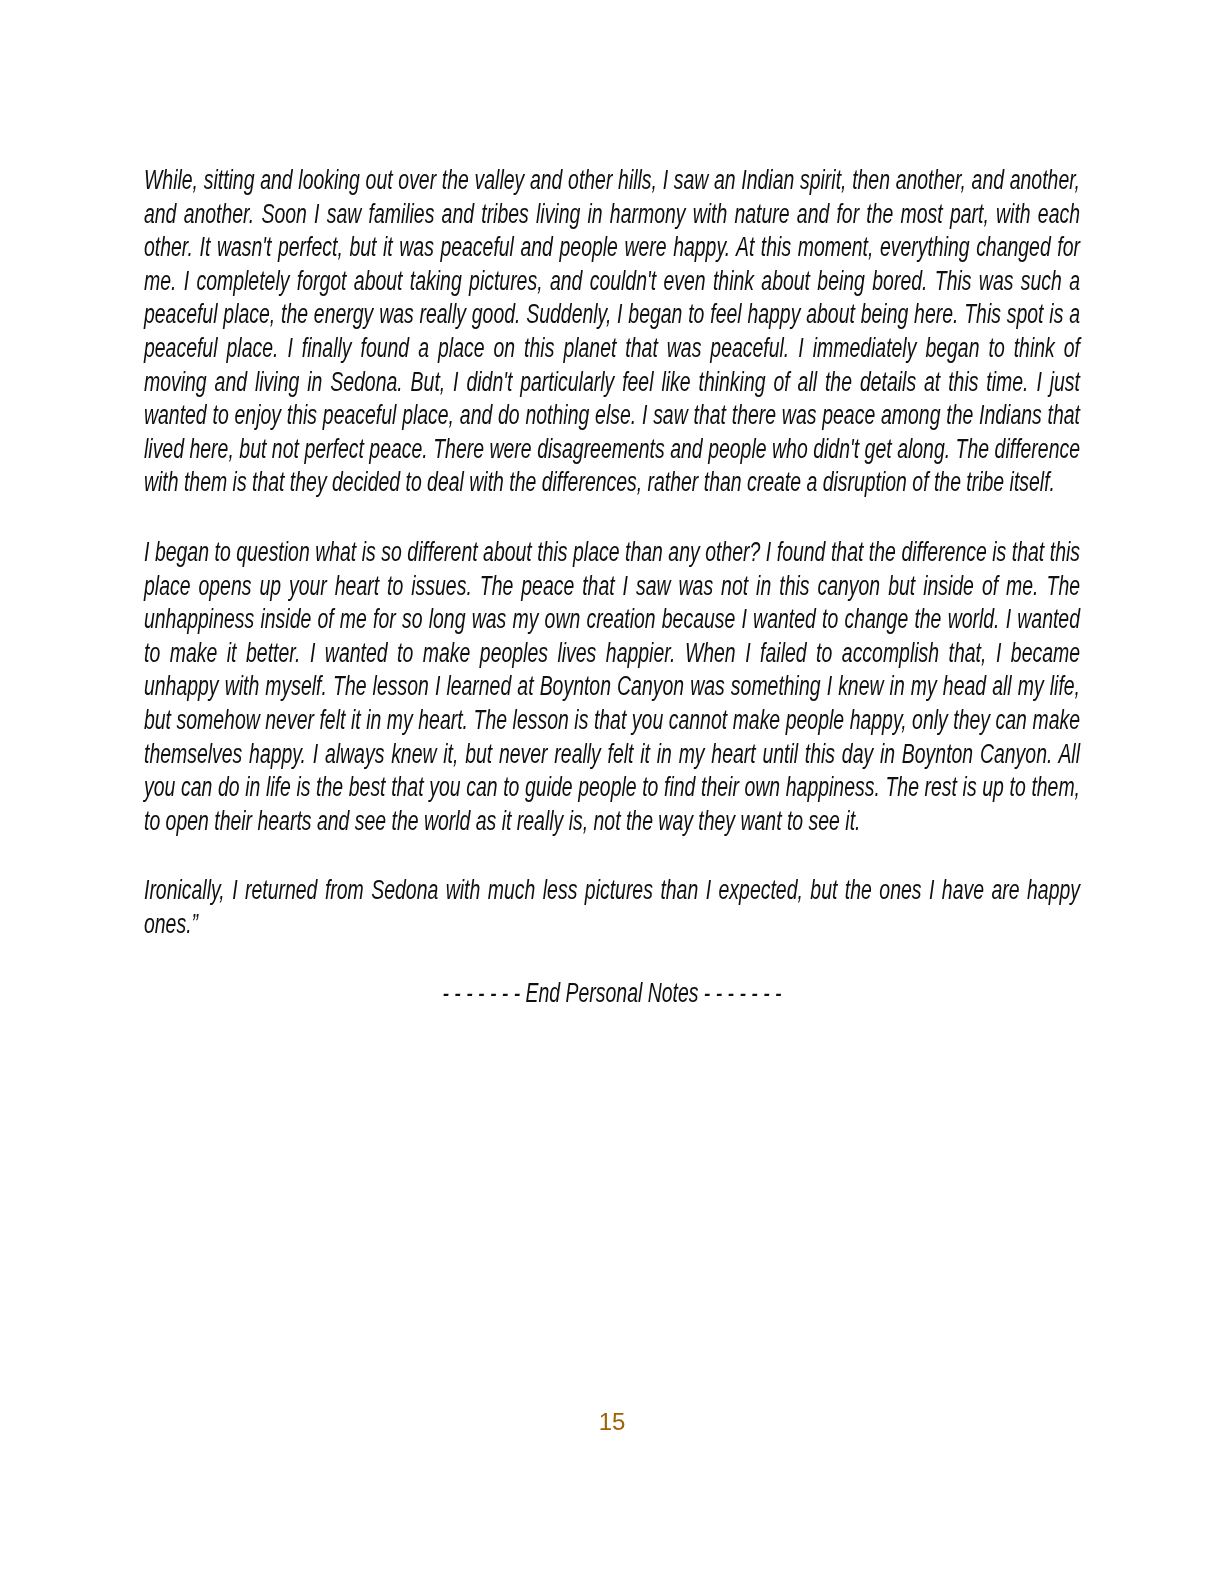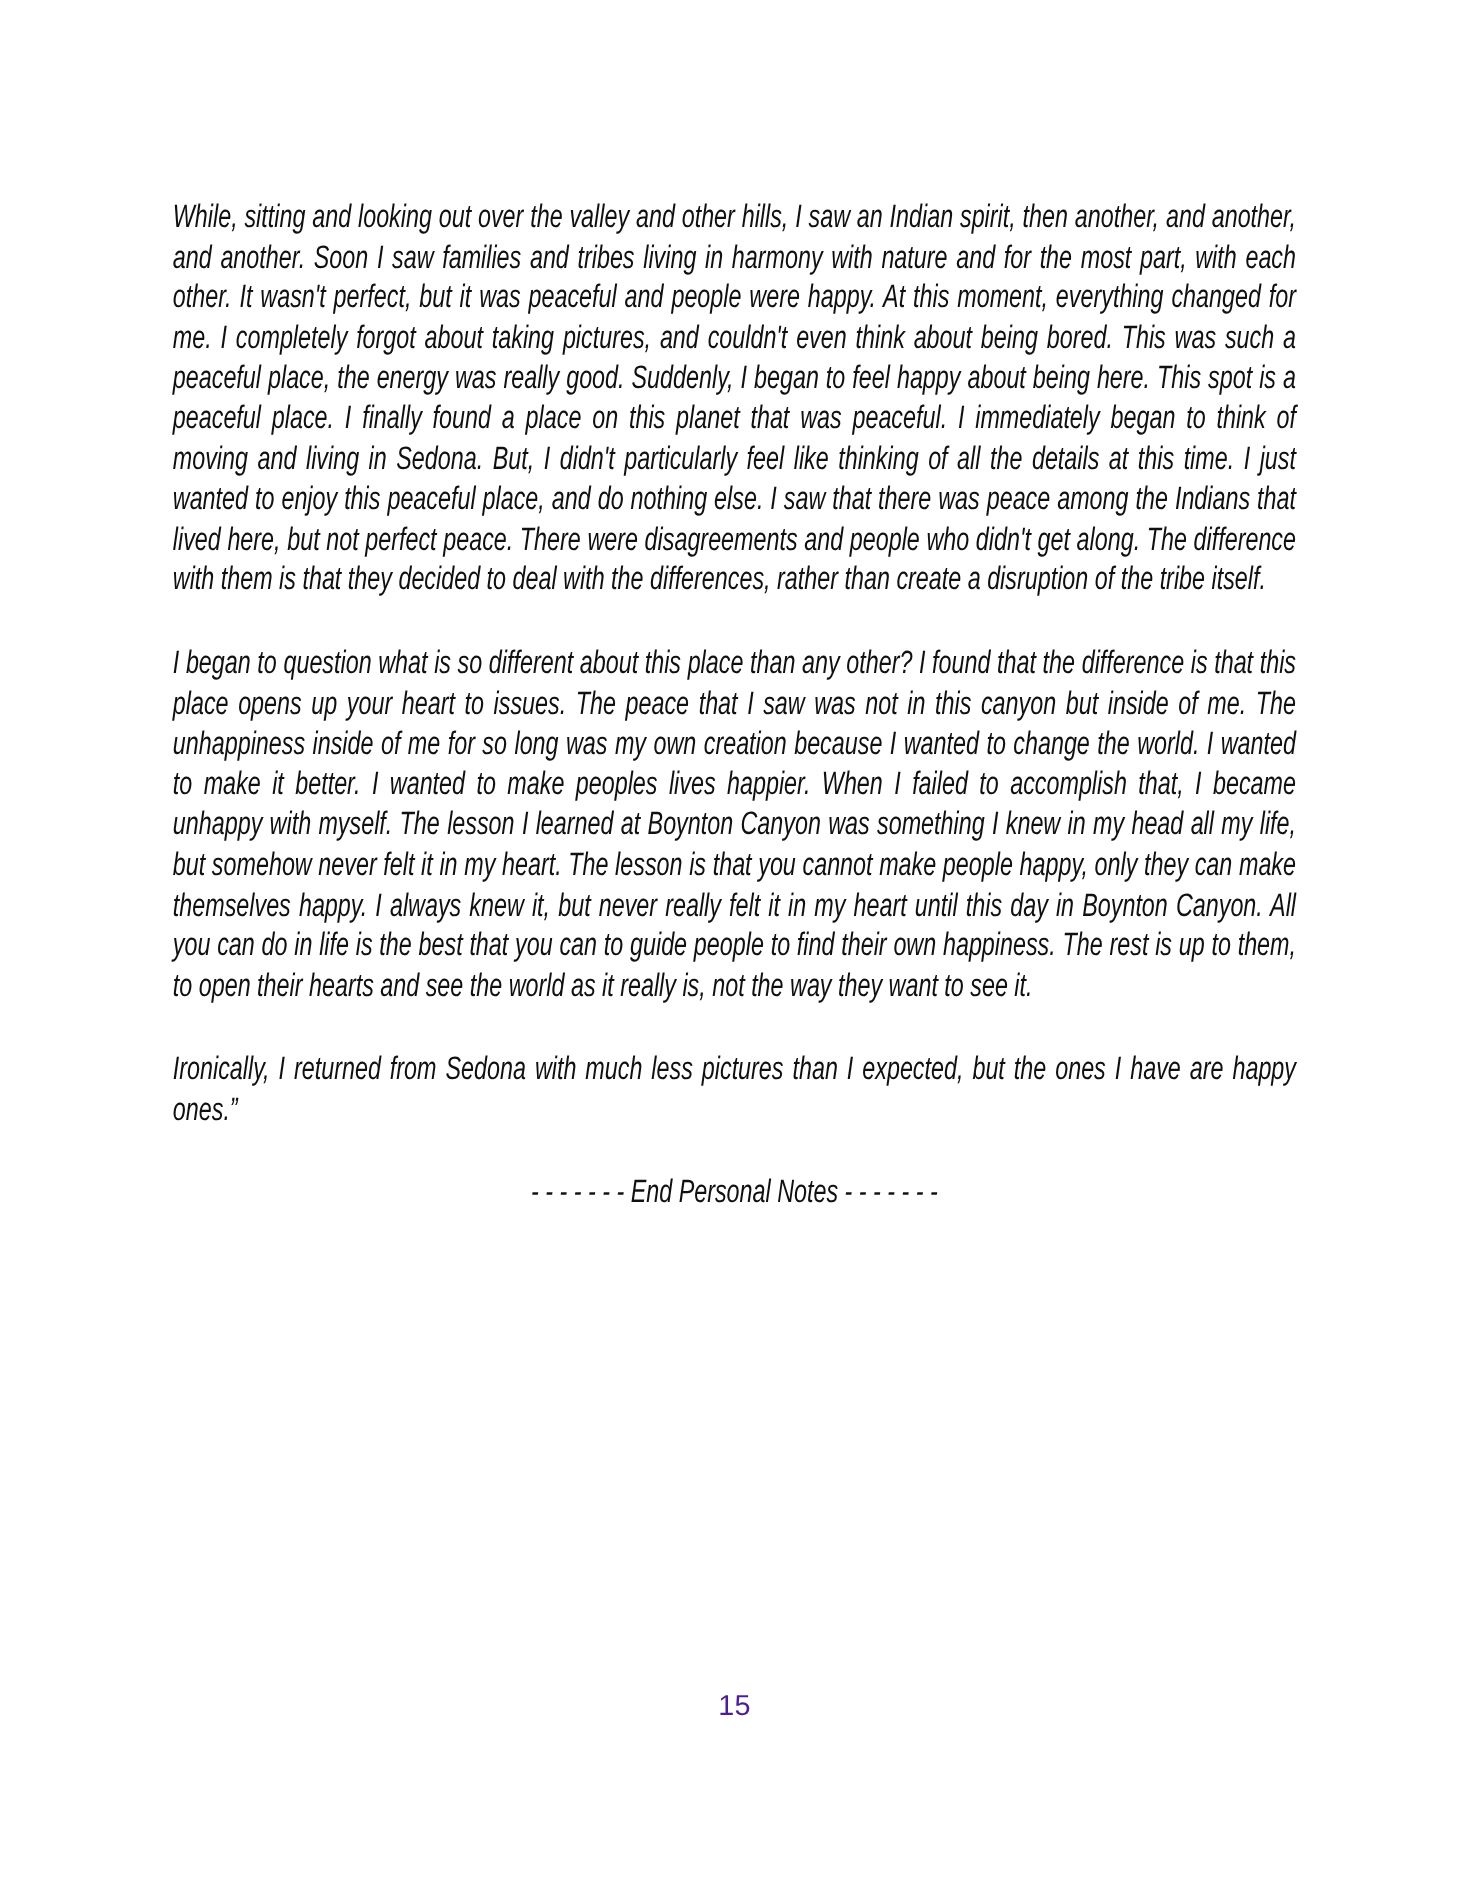--- a/index.html
+++ b/index.html
@@ -43,21 +43,21 @@
   }
   .page-number {
     position: absolute;
     left: 0;
     right: 0;
     top: 1408px;
     text-align: center;
     font-style: normal;
     font-size: 24px;
     line-height: 28px;
-    color: #4c1d95;
+    color: #a16207;
   }
 </style>
 </head>
 <body>
 
 <div class="page">
   <div class="content">
     <p class="para">While, sitting and looking out over the valley and other hills, I saw an Indian spirit, then another, and another, and another. Soon I saw families and tribes living in harmony with nature and for the most part, with each other. It wasn't perfect, but it was peaceful and people were happy. At this moment, everything changed for me. I completely forgot about taking pictures, and couldn't even think about being bored. This was such a peaceful place, the energy was really good. Suddenly, I began to feel happy about being here. This spot is a peaceful place. I finally found a place on this planet that was peaceful. I immediately began to think of moving and living in Sedona. But, I didn't particularly feel like thinking of all the details at this time. I just wanted to enjoy this peaceful place, and do nothing else. I saw that there was peace among the Indians that lived here, but not perfect peace. There were disagreements and people who didn't get along. The difference with them is that they decided to deal with the differences, rather than create a disruption of the tribe itself.</p>
     <p class="para">I began to question what is so different about this place than any other? I found that the difference is that this place opens up your heart to issues. The peace that I saw was not in this canyon but inside of me. The unhappiness inside of me for so long was my own creation because I wanted to change the world. I wanted to make it better. I wanted to make peoples lives happier. When I failed to accomplish that, I became unhappy with myself. The lesson I learned at Boynton Canyon was something I knew in my head all my life, but somehow never felt it in my heart. The lesson is that you cannot make people happy, only they can make themselves happy. I always knew it, but never really felt it in my heart until this day in Boynton Canyon. All you can do in life is the best that you can to guide people to find their own happiness. The rest is up to them, to open their hearts and see the world as it really is, not the way they want to see it.</p>
     <p class="para">Ironically, I returned from Sedona with much less pictures than I expected, but the ones I have are happy ones.”</p>

